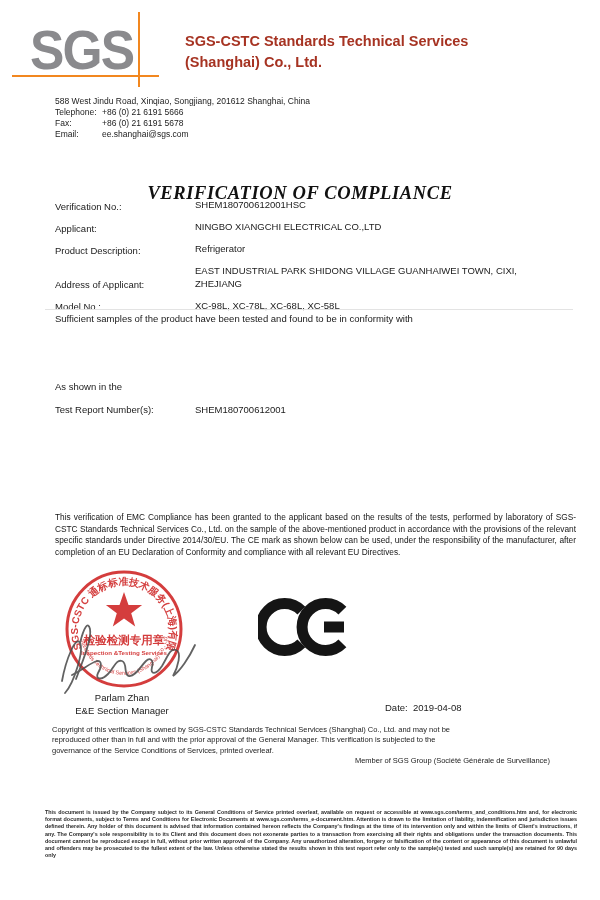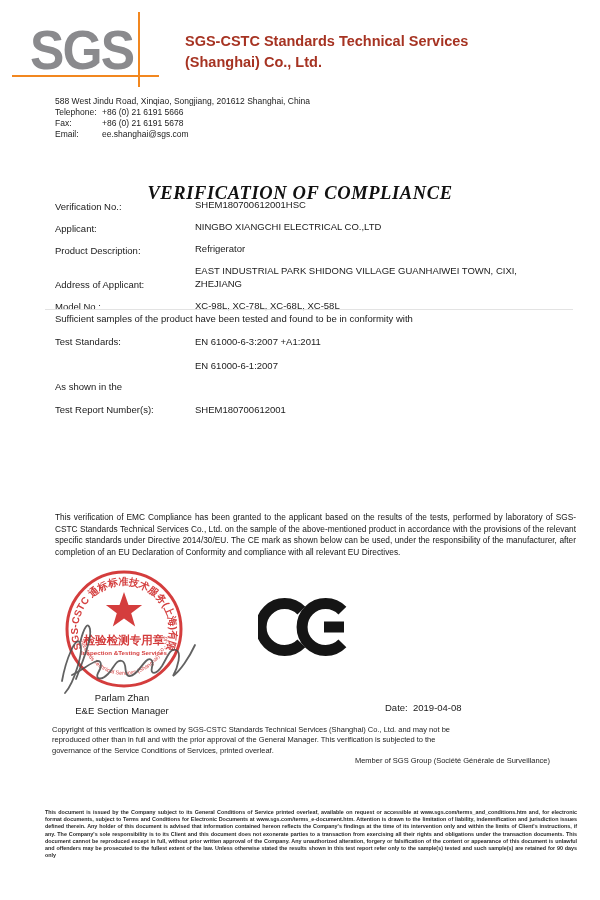--- a/index.html
+++ b/index.html
@@ -106,30 +106,20 @@
     </div>
     <div class="frow">
       <div class="flabel">Model No.:</div>
       <div class="fvalue">XC-98L, XC-78L, XC-68L, XC-58L</div>
     </div>
   </div>
 
   <div class="hairline"></div>
   <div class="conformity">Sufficient samples of the product have been tested and found to be in conformity with</div>
 
-  <div class="standards">
-    <div class="std-row">
-      <div class="flabel">Test Standards:</div>
-      <div class="fvalue">EN 61000-6-3:2007 +A1:2011</div>
-    </div>
-    <div class="std-row">
-      <div class="flabel"></div>
-      <div class="fvalue">EN 61000-6-1:2007</div>
-    </div>
-  </div>
 
   <div class="as-shown">As shown in the</div>
 
   <div class="report">
     <div class="flabel">Test Report Number(s):</div>
     <div class="fvalue">SHEM180700612001</div>
   </div>
 
   <div class="statement">This verification of EMC Compliance has been granted to the applicant based on the results of the tests, performed by laboratory of SGS-CSTC Standards Technical Services Co., Ltd. on the sample of the above-mentioned product in accordance with the provisions of the relevant specific standards under Directive 2014/30/EU. The CE mark as shown below can be used, under the responsibility of the manufacturer, after completion of an EU Declaration of Conformity and compliance with all relevant EU Directives.</div>
 

